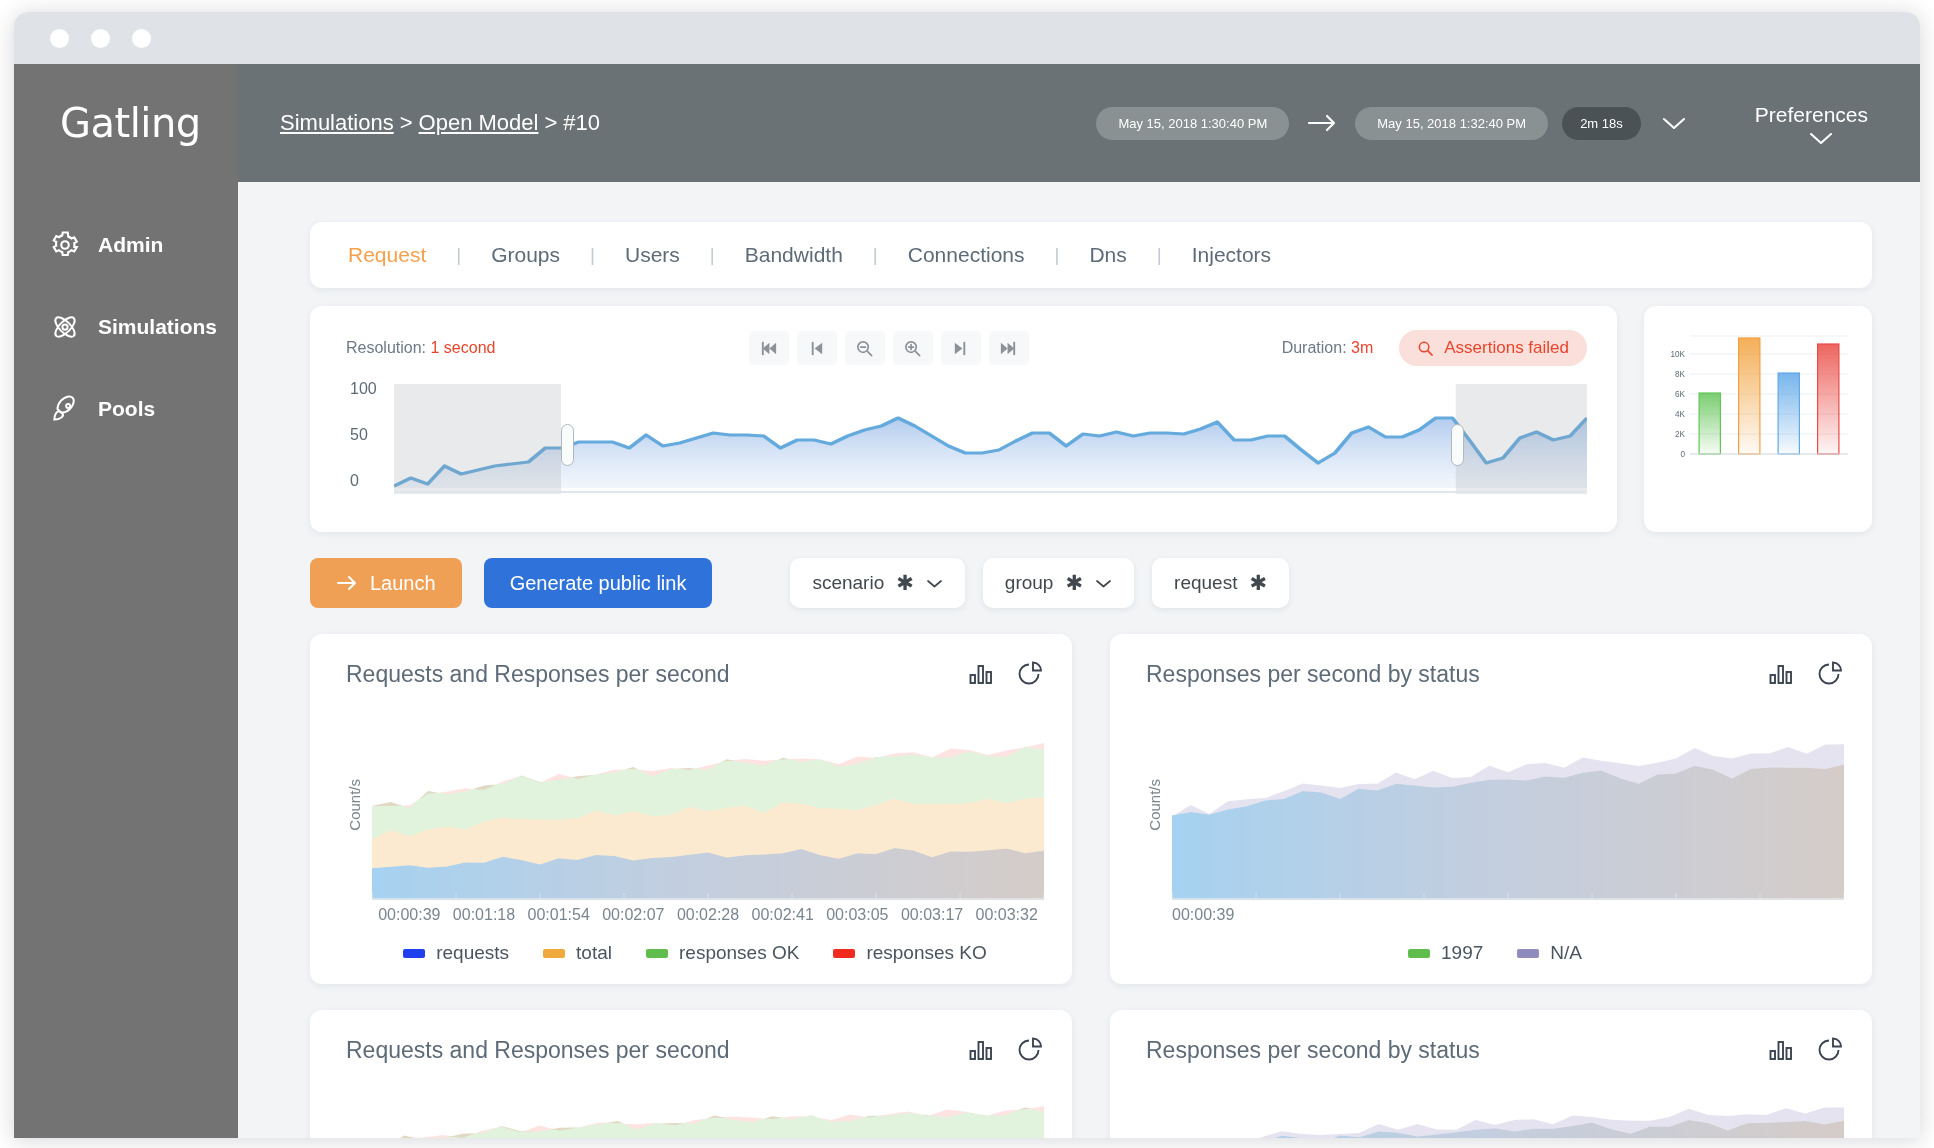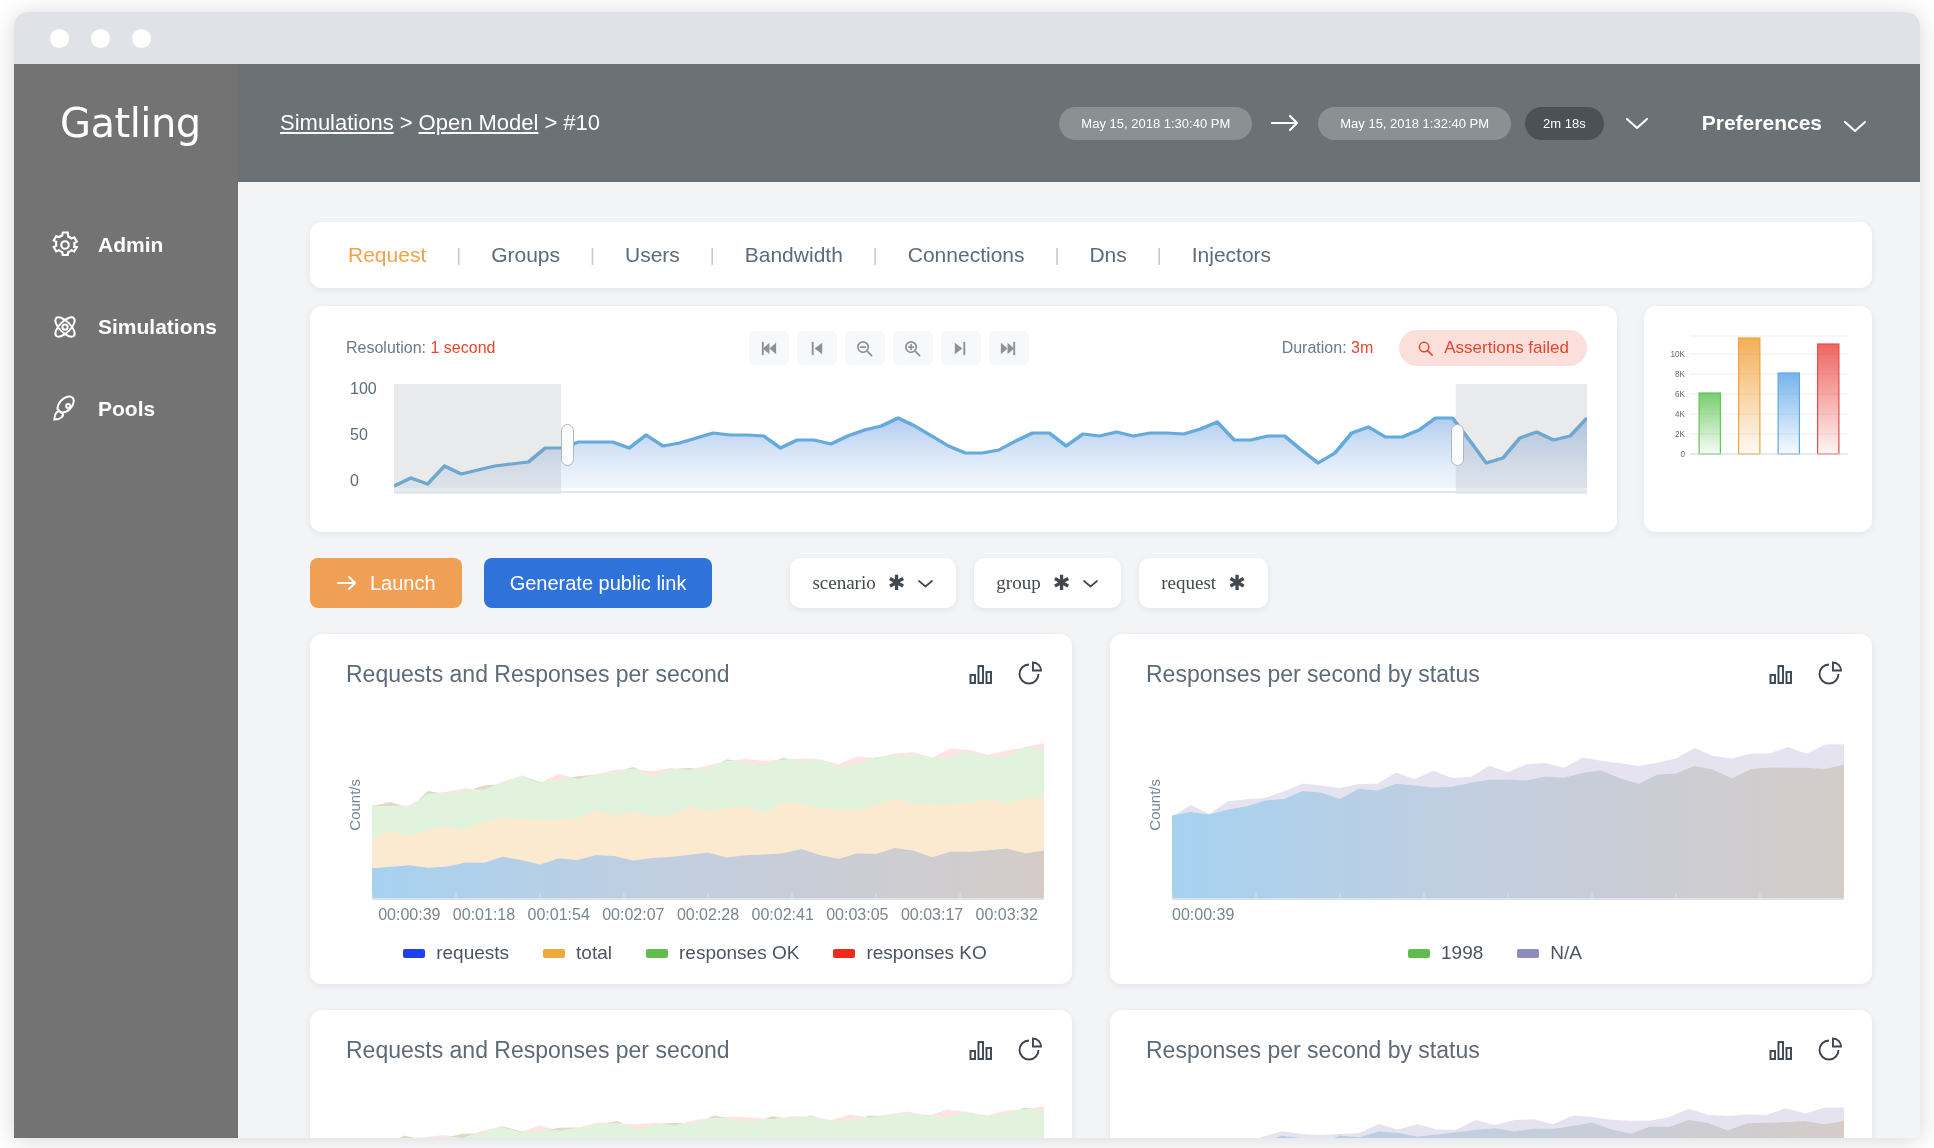--- a/index.html
+++ b/index.html
@@ -71,22 +71,22 @@
   .pill {
     background: rgba(255,255,255,.22); color: #fff;
     border-radius: 22px; padding: 9px 22px; font-size: 13px; white-space: nowrap;
   }
   .arrow-ico { margin: 0 16px; width: 34px; height: 22px; display: block; }
   .pill.dark { background: #4b5255; margin-left: 14px; padding: 9px 18px; }
   .chev {
     width: 26px; height: 16px; margin-left: 20px; display: block;
   }
   .prefs {
-    margin-left: 52px; display: flex; align-items: center;
-    color: #fff; font-size: 21px; font-weight: 700; white-space: nowrap;
+    margin-left: 68px; display: flex; align-items: center;
+    color: #fff; font-size: 21px; font-weight: 400; white-space: nowrap; flex-direction: column;
   }
 
   .content {
     flex: 1; background: #f2f4f6;
     padding: 40px 48px 0 72px;
     overflow: hidden;
   }
 
   
   .card {
@@ -145,21 +145,20 @@
   }
   .btn-launch { background: #f0a055; color: #fff; gap: 12px; margin-right: 22px; }
   .btn-launch svg { width: 22px; height: 16px; display: block; }
   .btn-blue { background: #2f72d9; color: #fff; margin-right: 18px; }
   .filters { margin-left: 60px; display: flex; gap: 18px; }
   .filter {
     background: #fff; border-radius: 10px; height: 50px;
     display: flex; align-items: center; gap: 12px;
     padding: 0 22px; font-size: 19px; color: #41494f; cursor: pointer;
     box-shadow: 0 2px 6px rgba(40,60,80,.08);
-    font-family: Liberation Serif, serif;
   }
   .filter .star { font-size: 21px; }
   .filter svg { width: 17px; height: 11px; display: block; }
 
   
   .grid { display: flex; gap: 38px; margin-top: 26px; }
   .chartcard { flex: 1; min-width: 0; padding: 26px 28px 20px 36px; }
   .cc-head { display: flex; align-items: center; }
   .cc-title { font-size: 23px; color: #5d6b78; }
   .cc-icons { margin-left: auto; display: flex; gap: 22px; align-items: center; }
@@ -591,21 +590,21 @@
                       <line x1="800.0" y1="183" x2="800.0" y2="189" stroke="#dde3e8" stroke-width="1"></line>
                     </svg>
                 </div>
               </div>
               <div class="cc-xaxis">
                 <span>00:00:39</span>
               </div>
               <div class="cc-legend">
                 <span class="leg">
                   <i class="swatch" style="background:#60bd4d"></i>
-                  <span>1998</span>
+                  <span>1997</span>
                 </span>
                 <span class="leg">
                   <i class="swatch" style="background:#8e8bbd"></i>
                   <span>N/A</span>
                 </span>
               </div>
             </div>
           </div>
 
           <div class="grid">

